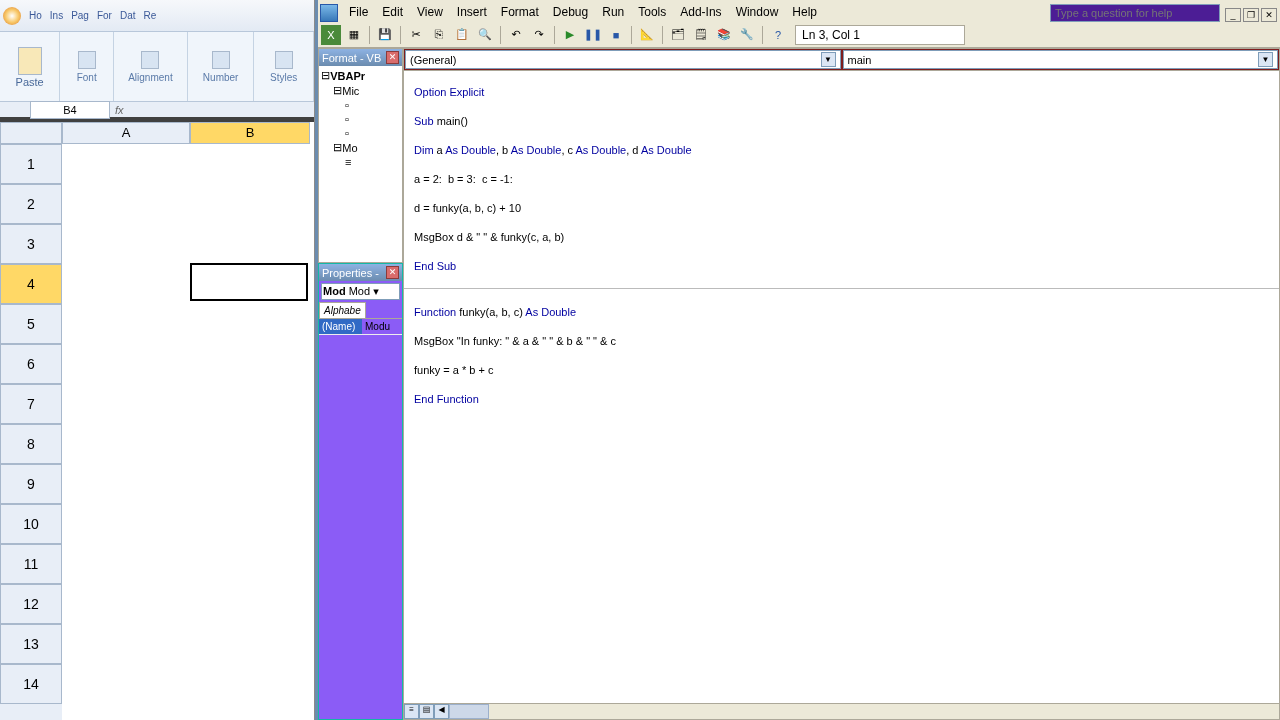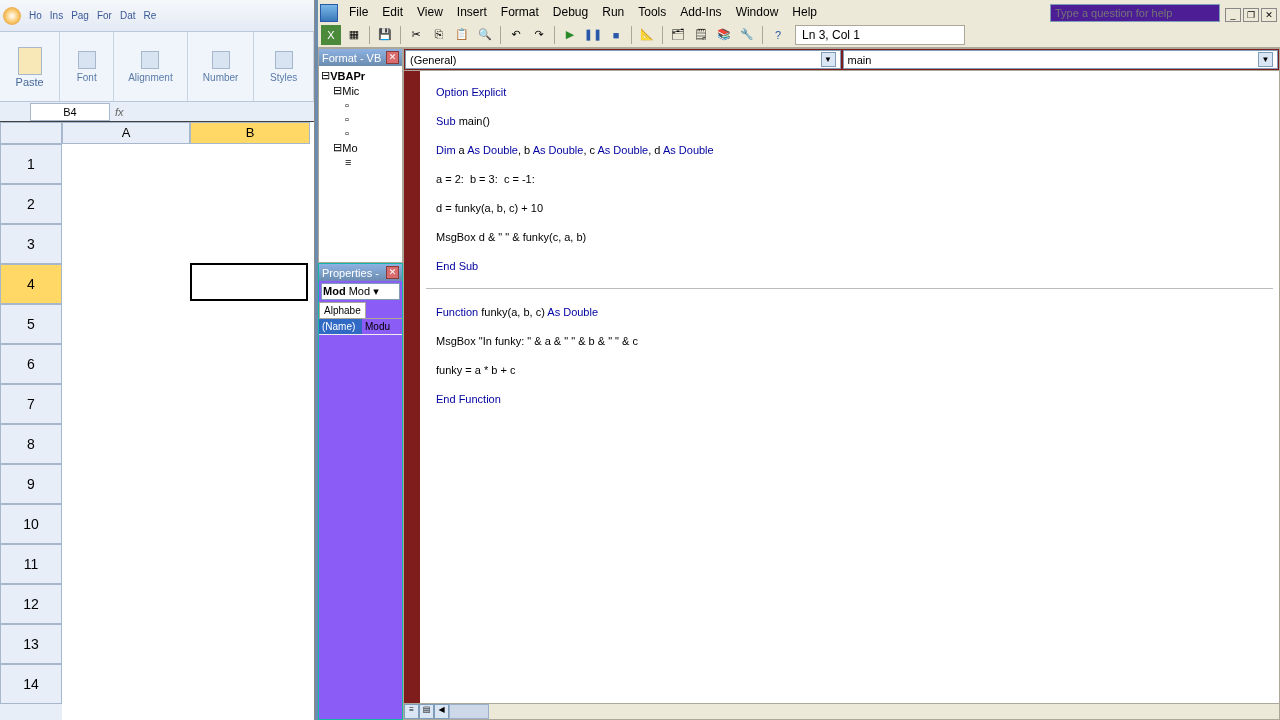--- a/index.html
+++ b/index.html
@@ -7,21 +7,21 @@
 
 
 .excel-window { position: absolute; left: 0; top: 0; width: 315px; height: 720px; background: #fff; border-right: 1px solid #8b8b8b; }
 .excel-ribbon { height: 32px; background: linear-gradient(#f6f8fb,#e3eaf4); border-bottom: 1px solid #b8c7da; display: flex; align-items: center; padding: 0 3px; }
 .ribbon-tab { padding: 2px 4px; font-size: 10px; color: #3b5998; cursor: pointer; white-space: nowrap; overflow: hidden; }
 .excel-ribbon-toolbar { height: 70px; background: #f0f5fb; border-bottom: 1px solid #b8c7da; display: flex; }
 .ribbon-group { border-right: 1px solid #c5d3e3; padding: 3px 18px; display: flex; flex-direction: column; align-items: center; justify-content: center; font-size: 10px; color: #4a6a9a; min-width: 40px; }
 .ribbon-group-label { font-size: 10px; color: #5a7aa8; margin-top: 2px; }
 .ribbon-icon { width: 18px; height: 18px; background: #d8e4f2; border: 1px solid #a8b8cc; margin: 1px; }
 .clipboard-label-row { display: flex; align-items: center; background: #e8eef7; border-top: 1px solid #c5d3e3; padding: 1px 3px; }
-.excel-namebox-row { height: 20px; background: #e8eef7; border-bottom: 1px solid #404040; display: flex; align-items: center; }
+.excel-namebox-row { height: 20px; background: #e8eef7; border-bottom: 5px solid #404040; display: flex; align-items: center; }
 .name-box { width: 80px; height: 18px; background: #fff; border: 1px solid #a8b8cc; margin-left: 30px; font-size: 11px; text-align: center; }
 .fx-icon { margin: 0 5px; font-style: italic; color: #666; text-align: center; }
 .excel-grid { display: flex; height: calc(100% - 130px); }
 .row-headers { width: 62px; background: #e8eef7; }
 .corner-cell { width: 62px; height: 22px; background: #e8eef7; border: 1px solid #a8b8cc; }
 .col-header { background: #e8eef7; border: 1px solid #a8b8cc; text-align: center; font-size: 13px; height: 22px; line-height: 20px; }
 .col-header.A { width: 128px; }
 .col-header.B { width: 120px; background: #ffd866; }
 .row-header { height: 40px; border: 1px solid #a8b8cc; text-align: center; font-size: 14px; line-height: 38px; background: #e8eef7; }
 .row-header.sel { background: #ffd866; }
@@ -45,30 +45,30 @@
 .vbe-left-panels { width: 85px; display: flex; flex-direction: column; }
 .panel-title { background: linear-gradient(#8db2e3,#6b8caf); color: #fff; font-size: 11px; padding: 2px 3px; display: flex; justify-content: space-between; align-items: center; }
 .panel-close { width: 13px; height: 13px; background: #d96c6c; color: #fff; text-align: center; line-height: 11px; font-size: 9px; border: 1px solid #8b3a3a; }
 .project-panel { height: 215px; border: 1px solid #aca899; background: #fff; overflow: hidden; }
 .project-tree { padding: 2px; font-size: 11px; overflow: hidden; }
 .tree-item { white-space: nowrap; padding: 1px 0; display: flex; align-items: center; }
 .tree-indent { width: 12px; display: inline-block; }
 .properties-panel { flex: 1; border: 1px solid #14b8a6; background: #8b5cf6; }
 .prop-combo { margin: 2px; border: 1px solid #7f9db9; font-size: 11px; padding: 1px; background: #fff; }
 .prop-tabs { display: flex; border-bottom: 1px solid #aca899; }
-.prop-tab { padding: 2px 4px; font-size: 10px; border: 1px solid #aca899; border-bottom: none; background: #fff; }
+.prop-tab { padding: 2px 4px; font-size: 10px; border: 1px solid #aca899; border-bottom: none; background: #fff; font-style: italic; }
 .prop-row { display: flex; border-bottom: 1px solid #eee; }
 .prop-name { background: #316ac5; color: #fff; padding: 2px 3px; font-size: 10px; width: 43px; }
 .prop-val { padding: 2px 3px; font-size: 10px; }
 
 .code-area { flex: 1; display: flex; flex-direction: column; border: 1px solid #aca899; background: #7f1d1d; }
 .code-dropdowns { height: 22px; display: flex; border-bottom: 1px solid #aca899; }
 .code-dd { flex: 1; border: 1px solid #7f9db9; margin: 1px; background: #fff; padding: 2px 4px; font-size: 12px; display: flex; justify-content: space-between; align-items: center; }
 .dd-arrow { width: 15px; height: 15px; background: #dbe6f4; border: 1px solid #7f9db9; text-align: center; font-size: 8px; line-height: 13px; }
-.code-editor { flex: 1; background: #fff; font-family: 'Courier New', monospace; font-size: 22px; padding: 6px 16px; line-height: 27px; white-space: pre; position: relative; overflow: hidden; margin-left: 16px; }
+.code-editor { flex: 1; background: #fff; font-family: 'Courier New', monospace; font-size: 22px; padding: 6px 10px; line-height: 27px; white-space: pre; position: relative; overflow: hidden; }
 .code-editor .kw { color: #0000a0; }
 .proc-sep { border-bottom: 1px solid #bbb; height: 1px; margin: 8px -10px; }
 .code-hscroll { height: 16px; background: #ece9d8; border-top: 1px solid #aca899; display: flex; }
 .scroll-btn { width: 15px; height: 15px; background: #dbe6f4; border: 1px solid #7f9db9; font-size: 8px; text-align: center; }
 </style>
 </head>
 <body>
 
 <div class="excel-window">
   <div class="excel-ribbon">

